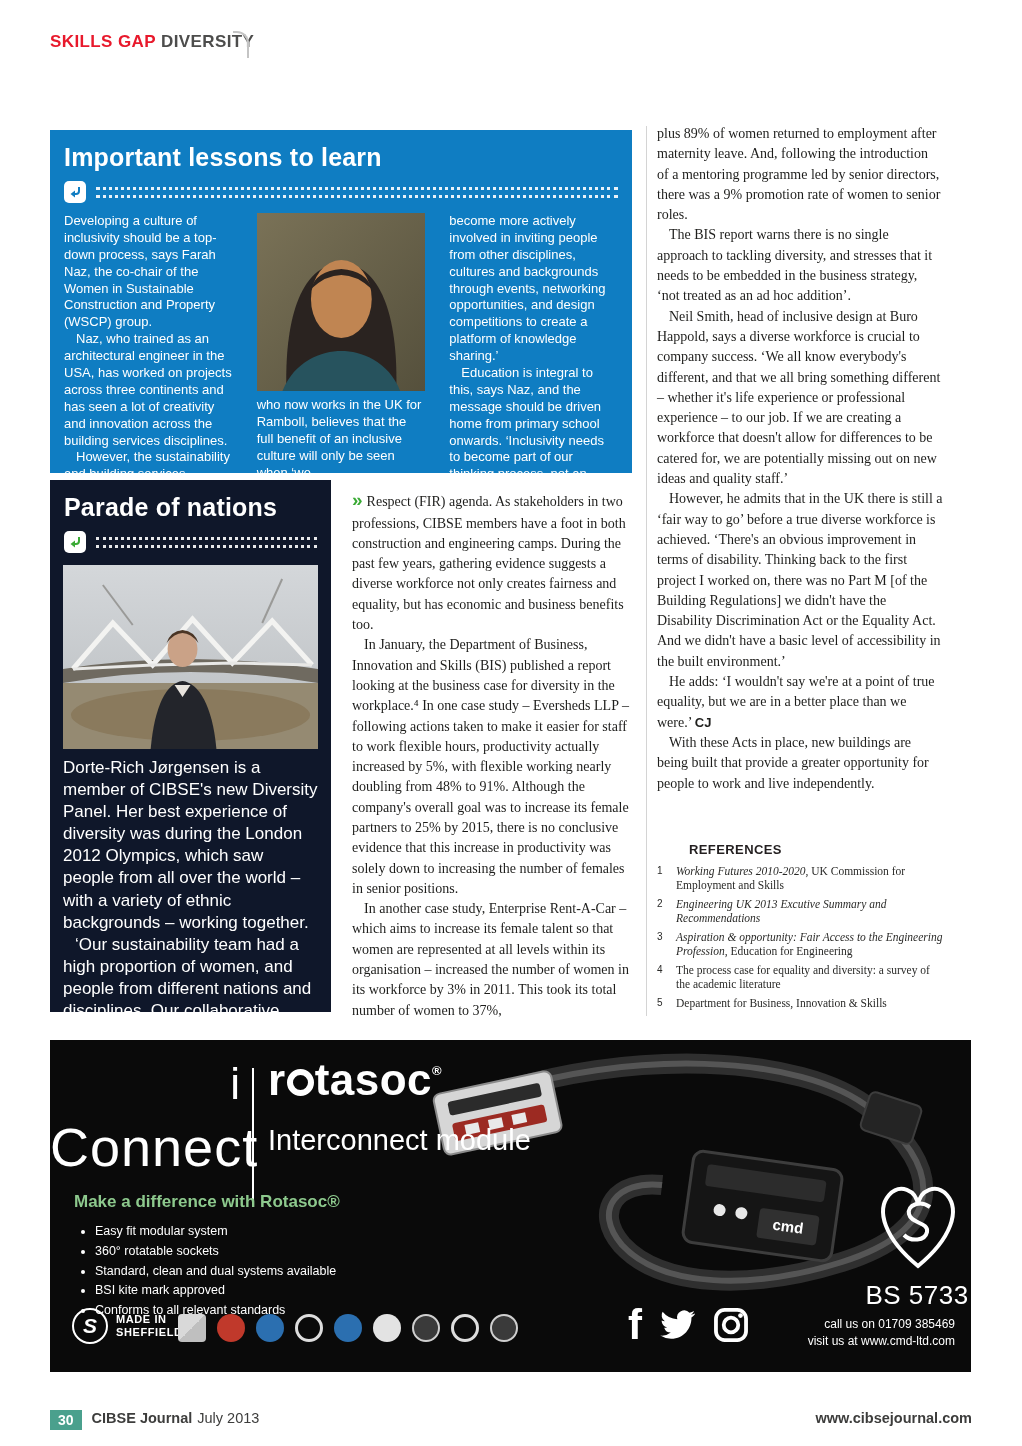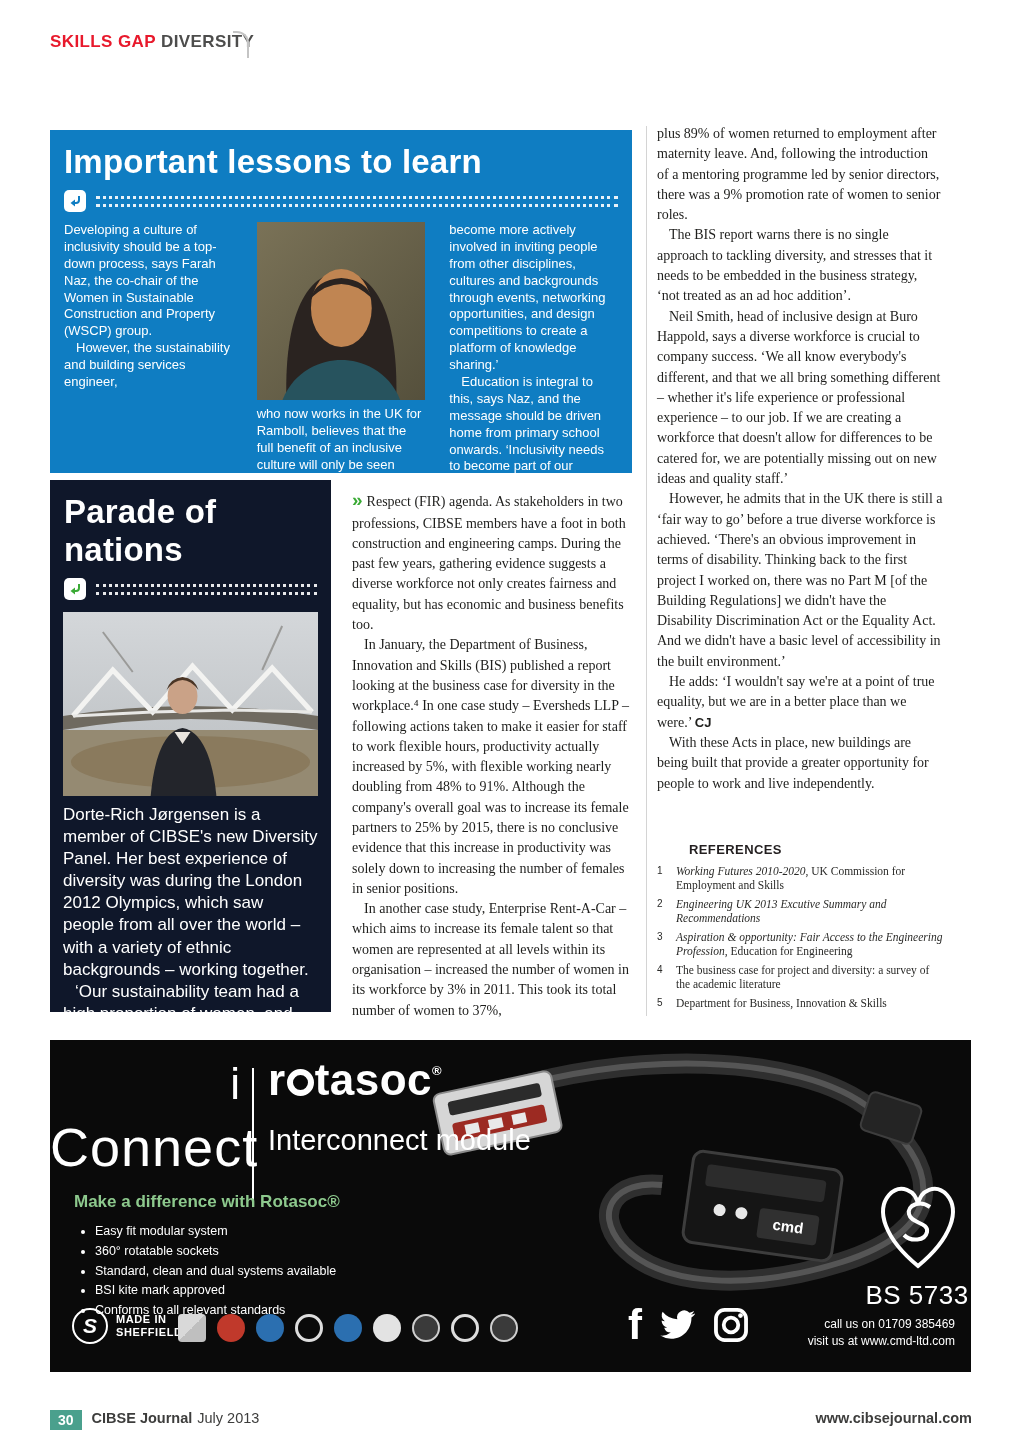--- a/index.html
+++ b/index.html
@@ -10,21 +10,21 @@
   .kicker { position:absolute; left:50px; top:32px; font-size:17px; letter-spacing:.4px; }
   .kicker-red { color:#e8192c; font-weight:bold; }
   .kicker-dark { color:#4d4d4c; font-weight:bold; margin-left:5px; }
   .kicker-bracket { position:absolute; left:233px; top:31px; width:16px; height:27px;
     border-top:2px solid #c4c4c4; border-right:2px solid #c4c4c4; border-top-right-radius:12px; }
 
   
   .fbox { position:absolute; color:#fff; overflow:hidden; }
   .box-blue { left:50px; top:130px; width:582px; height:343px; background:#0f7dc2; }
   .box-green { left:50px; top:480px; width:281px; height:532px; background:#0f172a; }
-  .fbox-title { font-weight:bold; font-size:33px; padding:13px 14px 0 14px; letter-spacing:.2px; }
+  .fbox-title { font-weight:bold; font-size:25px; padding:13px 14px 0 14px; letter-spacing:.2px; }
   .icon-row { display:flex; align-items:center; gap:10px; margin:9px 14px 2px 14px; height:22px; }
   .corner-icon { width:22px; height:22px; background:#fff; border-radius:5px; flex:0 0 auto;
     display:flex; align-items:center; justify-content:center; }
   .box-blue .corner-icon { color:#0f7dc2; }
   .box-green .corner-icon { color:#3aaa35; }
   .corner-icon svg { width:14px; height:14px; }
   .dots-strip { flex:1; height:11px; border-top:3px dotted rgba(255,255,255,.9); border-bottom:3px dotted rgba(255,255,255,.9); }
 
   .box-cols { display:flex; gap:24px; padding:8px 14px 0 14px; }
   .box-col { flex:1; font-size:13px; line-height:1.3; }
@@ -108,20 +108,21 @@
         <svg viewBox="0 0 14 14">
             <path d="M11 2 L11 6 Q11 9 8 9 L5.5 9" fill="none" stroke="currentColor" stroke-width="2"></path>
             <path d="M7 5.5 L2.5 9 L7 12.5 Z" fill="currentColor"></path>
           </svg>
       </span>
       <span class="dots-strip"></span>
     </div>
     <div class="box-cols">
       <div class="box-col">
         <p>Developing a culture of inclusivity should be a top-down process, says Farah Naz, the co-chair of the Women in Sustainable Construction and Property (WSCP) group.</p>
+        <p class="pind">Naz, who trained as an architectural engineer in the USA, has worked on projects across three continents and has seen a lot of creativity and innovation across the building services disciplines.</p>
         <p class="pind">However, the sustainability and building services engineer,</p>
       </div>
       <div class="box-col">
         <svg class="photo-portrait" viewBox="0 0 172 178" preserveAspectRatio="none">
           <defs>
             <linearGradient id="pbg" x1="0" y1="0" x2="1" y2="1">
               <stop offset="0" stop-color="#7a7257"></stop>
                 <stop offset="1" stop-color="#55503c"></stop>
             </linearGradient>
           </defs>
@@ -205,21 +206,21 @@
     <div class="ref-item">
       <span class="ref-num">2</span>
       <span><span class="ref-italic">Engineering UK 2013 Excutive Summary and Recommendations</span><span></span></span>
     </div>
     <div class="ref-item">
       <span class="ref-num">3</span>
       <span><span class="ref-italic">Aspiration &amp; opportunity: Fair Access to the Engineering Profession</span><span>, Education for Engineering</span></span>
     </div>
     <div class="ref-item">
       <span class="ref-num">4</span>
-      <span><span class="ref-italic"></span><span>The business case for project and diversity: a survey of the academic literature</span></span>
+      <span><span class="ref-italic"></span><span>The process case for equality and diversity: a survey of the academic literature</span></span>
     </div>
     <div class="ref-item">
       <span class="ref-num">5</span>
       <span><span class="ref-italic"></span><span>Department for Business, Innovation &amp; Skills</span></span>
     </div>
   </div>
 
   <div class="ad">
 
     <svg class="product" viewBox="0 0 569 268" preserveAspectRatio="none">

